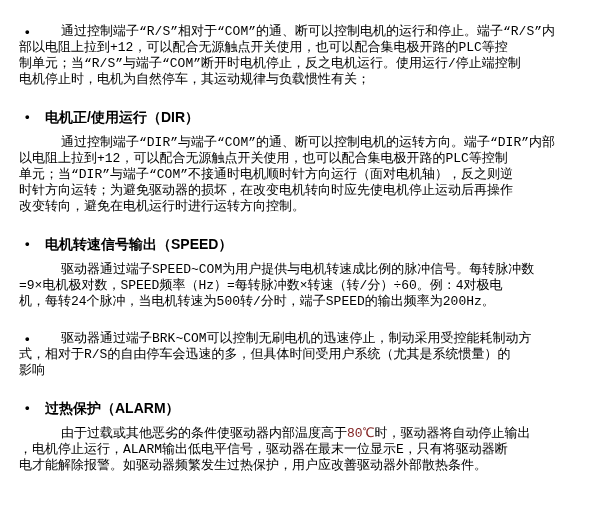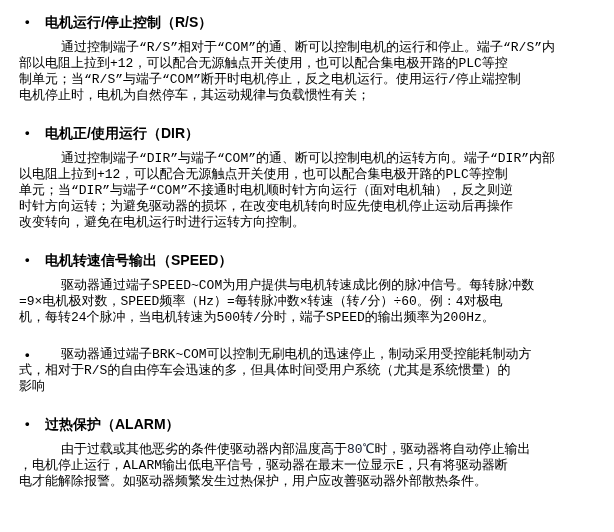--- a/index.html
+++ b/index.html
@@ -50,21 +50,21 @@
     .hl {
       
     }
   </style>
 </head>
 <body style="background: rgb(255, 255, 255); color: rgb(0, 0, 0);">
 
 <div class="doc">
 
   <div class="section">
-    <h3 class="section-heading"><span class="bullet">•</span><span>电机运行/停止控制（R/S）</span></h3>
+    <h3 class="section-heading"><span class="bullet">•</span></h3>
     <p class="section-body">通过控制端子“R/S”相对于“COM”的通、断可以控制电机的运行和停止。端子“R/S”内
 部以电阻上拉到+12，可以配合无源触点开关使用，也可以配合集电极开路的PLC等控
 制单元；当“R/S”与端子“COM”断开时电机停止，反之电机运行。使用运行/停止端控制
 电机停止时，电机为自然停车，其运动规律与负载惯性有关；</p>
   </div>
 
   <div class="section">
     <h3 class="section-heading"><span class="bullet">•</span><span>电机正/使用运行（DIR）</span></h3>
     <p class="section-body">通过控制端子“DIR”与端子“COM”的通、断可以控制电机的运转方向。端子“DIR”内部
 以电阻上拉到+12，可以配合无源触点开关使用，也可以配合集电极开路的PLC等控制
@@ -82,18 +82,18 @@
 
   <div class="section">
     <h3 class="section-heading"><span class="bullet">•</span></h3>
     <p class="section-body">驱动器通过端子BRK~COM可以控制无刷电机的迅速停止，制动采用受控能耗制动方
 式，相对于R/S的自由停车会迅速的多，但具体时间受用户系统（尤其是系统惯量）的
 影响</p>
   </div>
 
   <div class="section">
     <h3 class="section-heading"><span class="bullet">•</span><span>过热保护（ALARM）</span></h3>
-    <p class="section-body"><span>由于过载或其他恶劣的条件使驱动器内部温度高于</span><span class="hl" id="temp-highlight" style="color: #0f172a;">80℃</span><span>时，驱动器将自动停止输出
+    <p class="section-body"><span>由于过载或其他恶劣的条件使驱动器内部温度高于</span><span class="hl" id="temp-highlight" style="color: #7f1d1d;">80℃</span><span>时，驱动器将自动停止输出
 ，电机停止运行，ALARM输出低电平信号，驱动器在最末一位显示E，只有将驱动器断
 电才能解除报警。如驱动器频繁发生过热保护，用户应改善驱动器外部散热条件。</span></p>
   </div>
 
 </div>
 
 </body></html>

